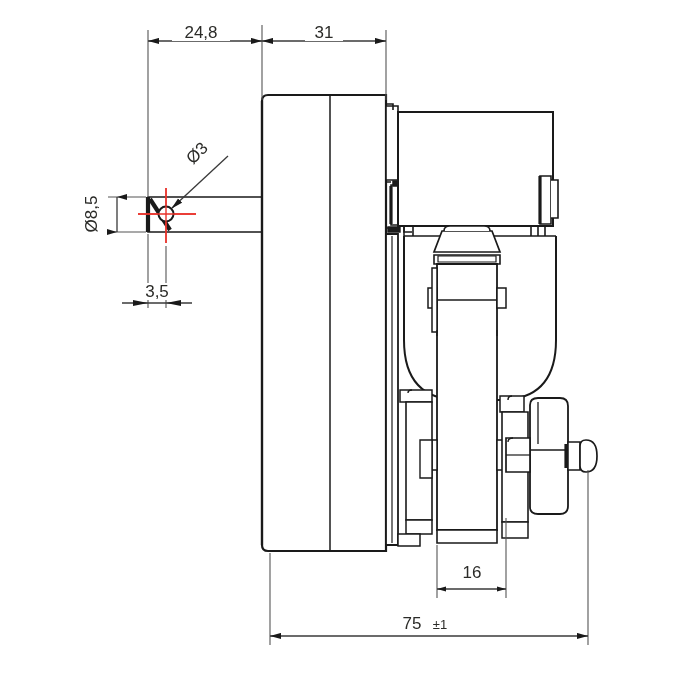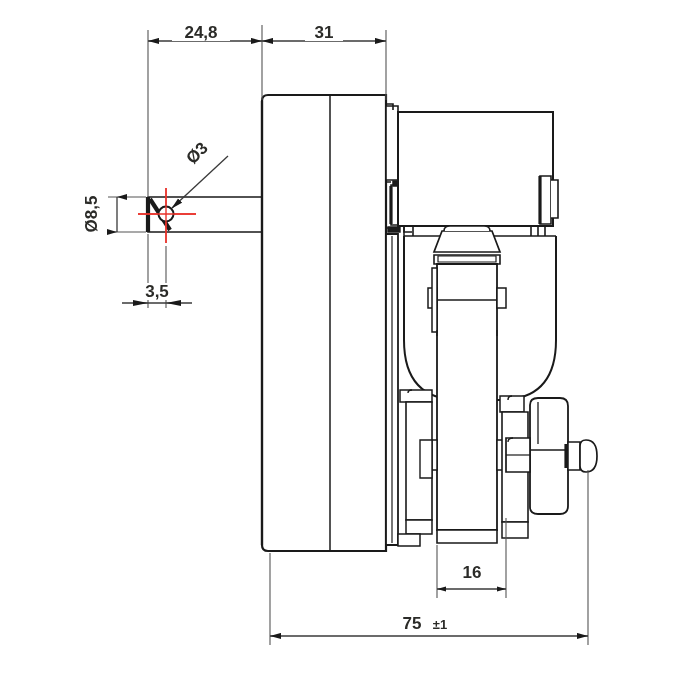--- a/index.html
+++ b/index.html
@@ -1,18 +1,18 @@
 <!DOCTYPE html>
 <html><head>
 <meta charset="utf-8">
 <style>
   html,body{margin:0;padding:0;background:#ffffff;}
   body{width:700px;height:700px;overflow:hidden;
        font-family:"Liberation Sans",sans-serif;}
-  #stage{position:relative;width:636px;height:700px;background:#4d7c0f;font-weight:bold;}
+  #stage{position:relative;width:636px;height:700px;background:#4d7c0f;}
   svg{display:block;}
   text{font-family:"Liberation Sans",sans-serif;fill:#2b2b28;}
 </style>
 </head>
 <body>
 
 <div id="stage">
 <svg width="700" height="700" viewBox="0 0 700 700">
 
   <defs>

